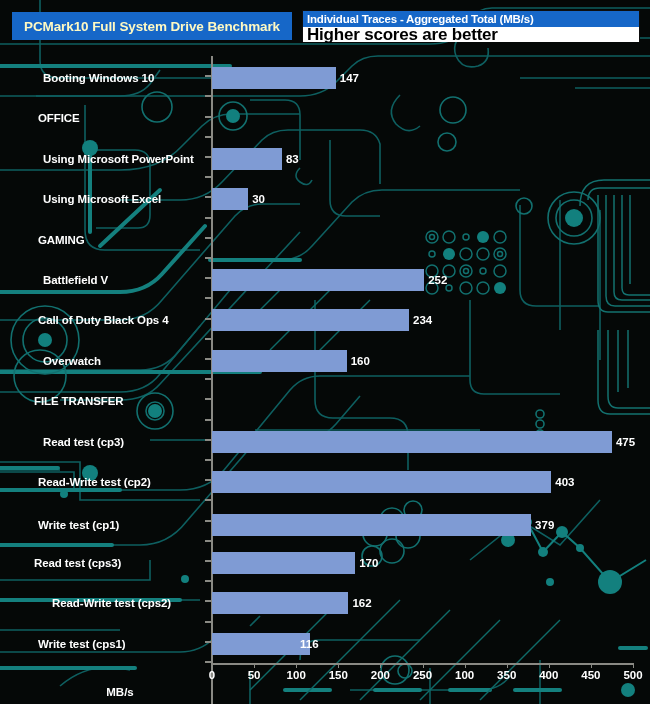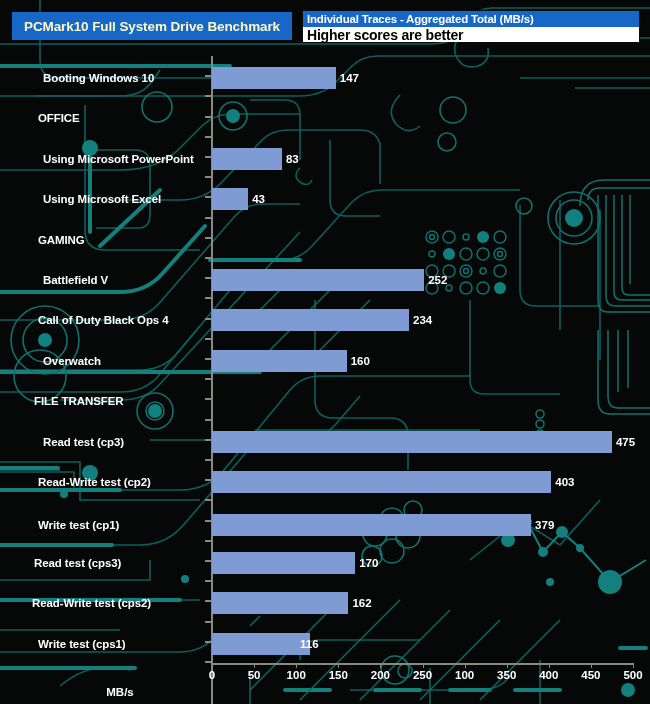--- a/index.html
+++ b/index.html
@@ -26,21 +26,21 @@
     position:absolute;left:302px;top:10px;width:338px;height:32px;z-index:6;
     border:1px solid #0d0d0d;box-sizing:border-box;
   }
   .legend-top{
     background:#1667c8;color:#fff;height:16px;
     font-size:11.5px;font-weight:bold;display:flex;align-items:center;
     padding-left:4px;box-sizing:border-box;letter-spacing:-0.2px;
   }
   .legend-bot{
     background:#ffffff;color:#000;height:15px;
-    font-size:14px;font-weight:bold;display:flex;align-items:center;
+    font-size:17px;font-weight:bold;display:flex;align-items:center;
     padding-left:4px;box-sizing:border-box;letter-spacing:-0.2px;
   }
 
   
   #plot{position:absolute;left:0;top:50px;width:650px;height:654px;z-index:4;}
   .axis-line{
     position:absolute;left:211px;top:6px;width:2px;height:659px;
     background:#8a8a84;
   }
   .axis-base{
@@ -321,21 +321,21 @@
           <div class="row-label" style="left: 22px;">OFFICE</div>
         </div>
         <div class="row" style="top: 86.8px;">
           <div class="row-label" style="left: 27px;">Using Microsoft PowerPoint</div>
           <div class="bar" style="width: 69.886px; background: rgb(127, 155, 212);"></div>
           <div class="bar-val" style="left: 285.886px;">83</div>
         </div>
         <div class="row" style="top: 127.2px;">
           <div class="row-label" style="left: 27px;">Using Microsoft Excel</div>
           <div class="bar" style="width: 36.206px; background: rgb(127, 155, 212);"></div>
-          <div class="bar-val" style="left: 252.206px;">43</div>
+          <div class="bar-val" style="left: 252.206px;">30</div>
         </div>
         <div class="row cat" style="top: 167.6px;">
           <div class="row-label" style="left: 22px;">GAMING</div>
         </div>
         <div class="row" style="top: 208px;">
           <div class="row-label" style="left: 27px;">Battlefield V</div>
           <div class="bar" style="width: 212.184px; background: rgb(127, 155, 212);"></div>
           <div class="bar-val" style="left: 428.184px;">252</div>
         </div>
         <div class="row" style="top: 248.4px;">
@@ -365,21 +365,21 @@
           <div class="row-label" style="left: 22px;">Write test (cp1)</div>
           <div class="bar" style="width: 319.118px; background: rgb(127, 155, 212);"></div>
           <div class="bar-val" style="left: 535.118px;">379</div>
         </div>
         <div class="row" style="top: 490.8px;">
           <div class="row-label" style="left: 18px;">Read test (cps3)</div>
           <div class="bar" style="width: 143.14px; background: rgb(127, 155, 212);"></div>
           <div class="bar-val" style="left: 359.14px;">170</div>
         </div>
         <div class="row" style="top: 531.2px;">
-          <div class="row-label" style="left: 16px;">Read-Write test (cps2)</div>
+          <div class="row-label" style="left: 36px;">Read-Write test (cps2)</div>
           <div class="bar" style="width: 136.404px; background: rgb(127, 155, 212);"></div>
           <div class="bar-val" style="left: 352.404px;">162</div>
         </div>
         <div class="row" style="top: 571.6px;">
           <div class="row-label" style="left: 22px;">Write test (cps1)</div>
           <div class="bar" style="width: 97.672px; background: rgb(127, 155, 212);"></div>
           <div class="bar-val" style="left: 300px;">116</div>
         </div>
       </div>
     <div class="xlabels" id="xlabels">

